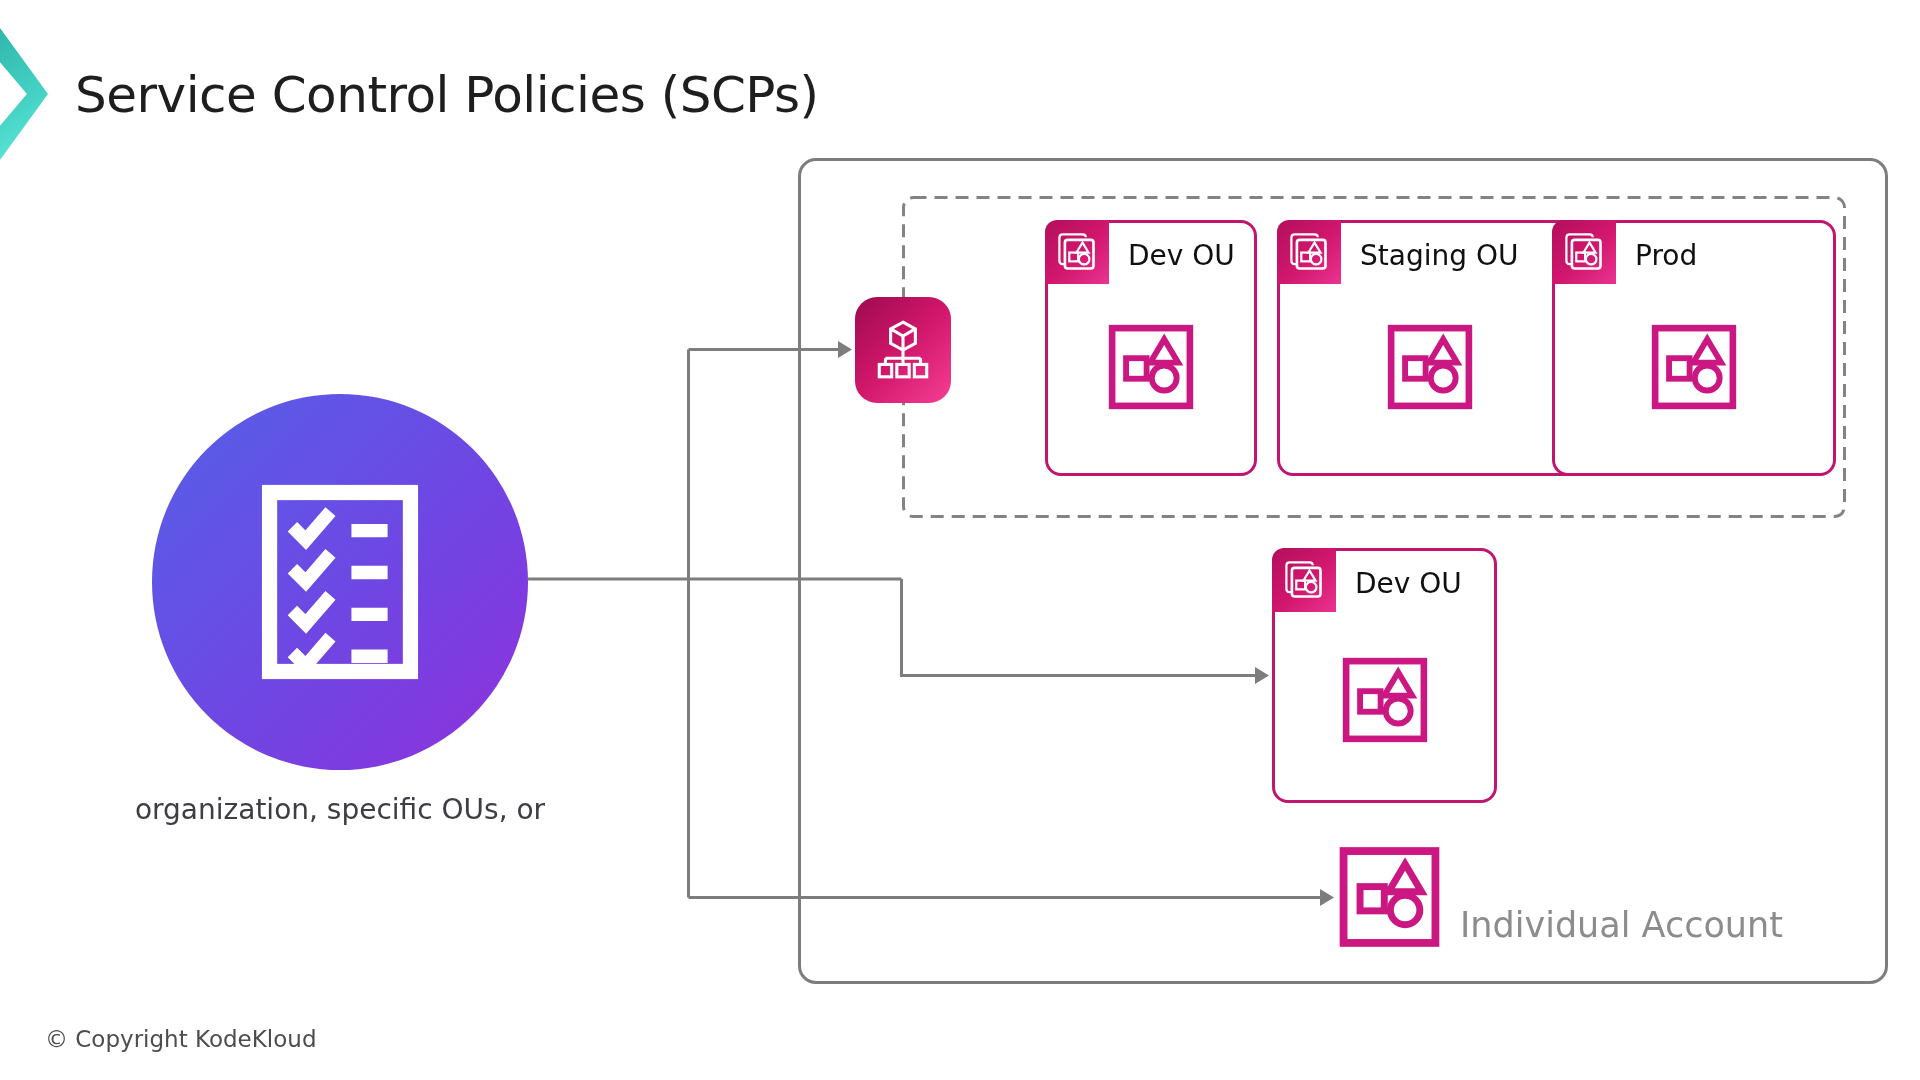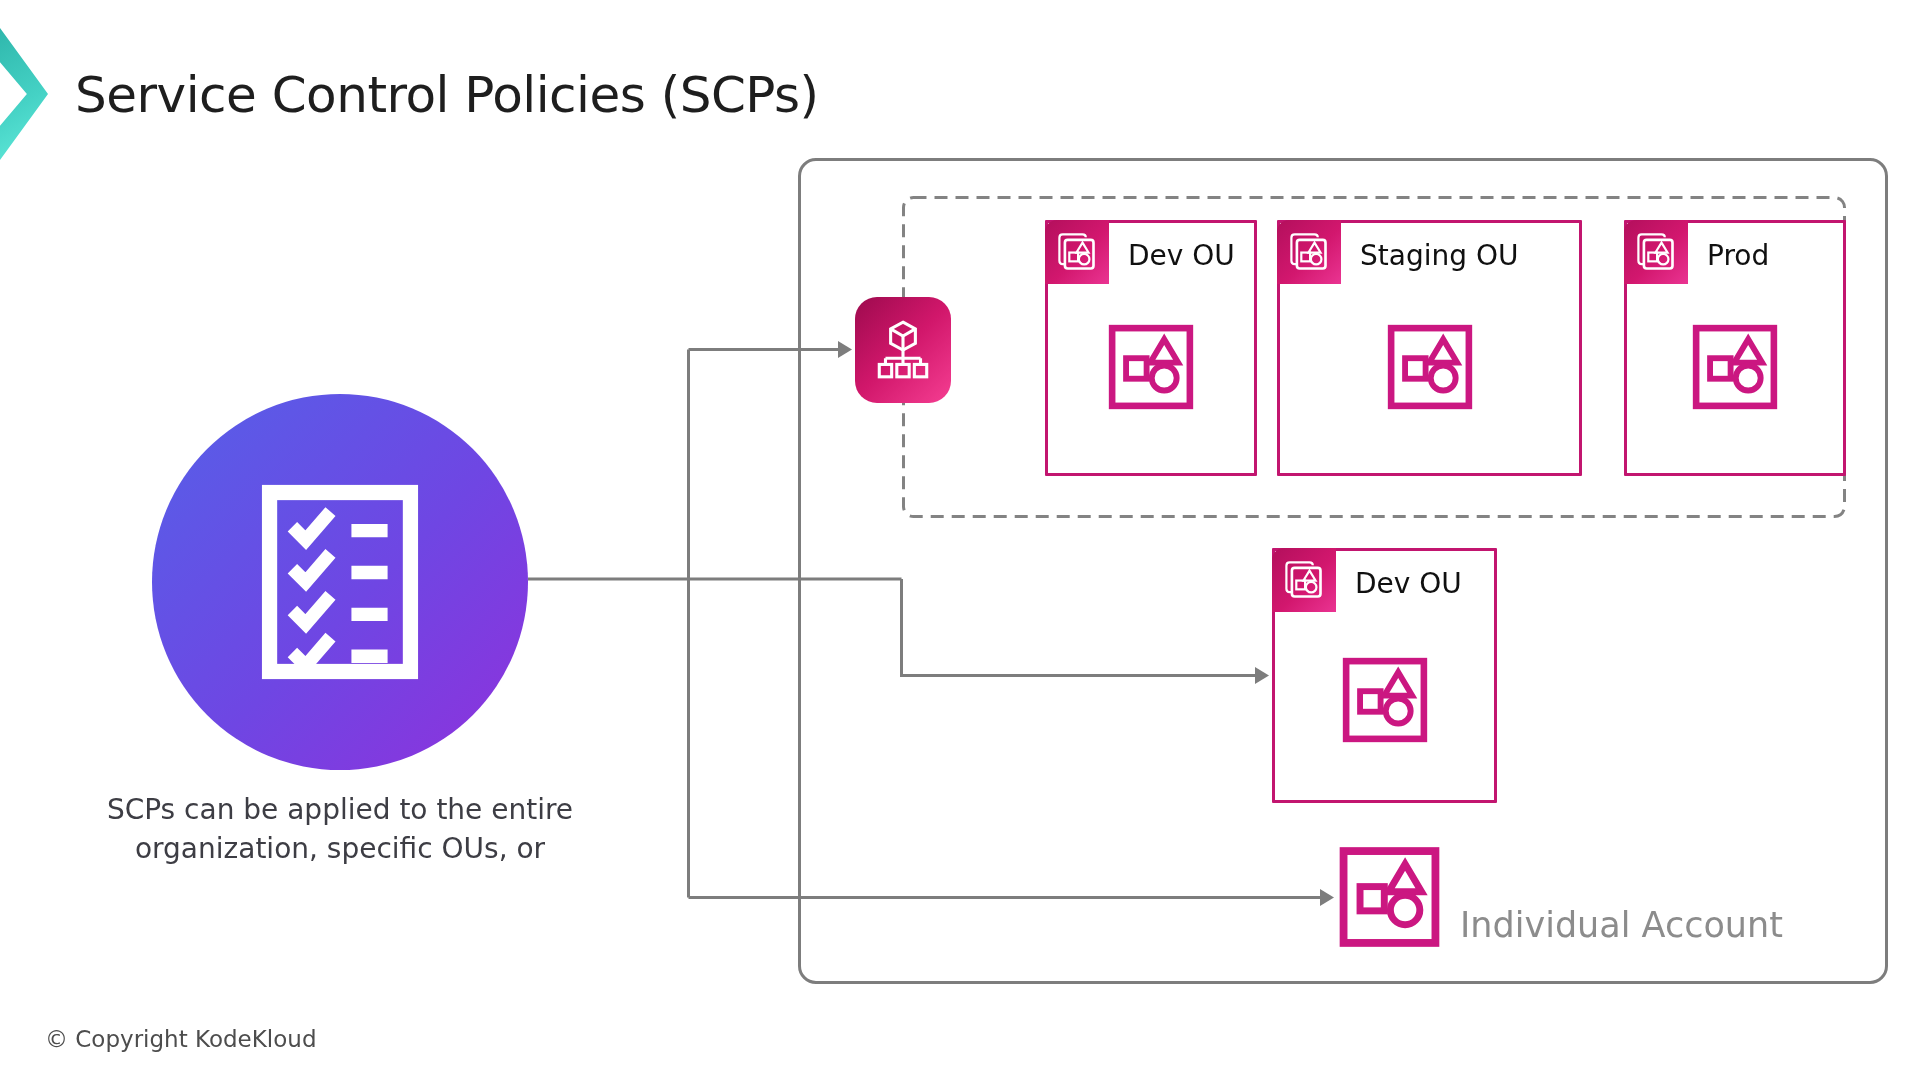--- a/index.html
+++ b/index.html
@@ -22,21 +22,21 @@
 
   
   .caption{left:80px;top:790px;width:520px;text-align:center;
     font-size:28px;line-height:39px;color:#3d3d44;}
 
   
   .container-box{left:798px;top:158px;width:1090px;height:826px;
     border:3px solid #7d7d7d;border-radius:18px;box-sizing:border-box;}
 
   
-  .ou-card{background:#fff;border:3px solid #c2156f;border-radius:1px;box-sizing:border-box;}
+  .ou-card{background:#fff;border:3px solid #c2156f;border-radius:16px;box-sizing:border-box;}
   .ou-badge{position:absolute;left:-3px;top:-3px;width:64px;height:64px;
     background:linear-gradient(135deg,#b30f5c 0%,#d2176e 55%,#ea3492 100%);
     border-radius:12px 0 0 0;display:flex;align-items:center;justify-content:center;}
   .ou-label{position:absolute;left:80px;top:16px;font-size:28px;color:#101010;white-space:nowrap;}
   .acct{position:absolute;left:50%;transform:translateX(-50%);}
 
   
   .org-icon{left:855px;top:297px;width:96px;height:106px;border-radius:22px;
     background:linear-gradient(135deg,#9e0a4e 0%,#d1176b 50%,#f53e92 100%);
     display:flex;align-items:center;justify-content:center;z-index:3;}
@@ -80,21 +80,20 @@
         <path d="M48 47 H67"></path>
       <path d="M17 67 l7 7 l13 -15"></path>
         <path d="M48 69 H67"></path>
       <path d="M17 89 l7 7 l13 -15"></path>
         <path d="M48 91 H67"></path>
     </g>
   </svg>
 </div>
 
 <div class="abs caption">
-  <div>SCPs can be applied to the entire</div>
   <div>organization, specific OUs, or</div>
 </div>
 
 <div class="abs org-icon">
   <svg width="66" height="70" viewBox="0 0 64 66">
     <g stroke="#ffffff" stroke-width="3" fill="none">
       <polygon points="32,6 44,12.5 44,26.5 32,33 20,26.5 20,12.5"></polygon>
       <polyline points="20,12.5 32,19.5 44,12.5"></polyline>
       <line x1="32" y1="19.5" x2="32" y2="33"></line>
       <line x1="32" y1="33" x2="32" y2="41"></line>
@@ -148,21 +147,21 @@
   <svg class="acct" style="top:100px;" width="88" height="88" viewBox="0 0 60 60">
     <g stroke="#cb1781" fill="none">
       <rect x="3.5" y="3.5" width="53" height="53" stroke-width="4.5"></rect>
       <rect x="13" y="24" width="14" height="14" stroke-width="4"></rect>
       <polygon points="39,11 48.5,27 29.5,27" stroke-width="4"></polygon>
       <circle cx="39" cy="37.5" r="8.5" stroke-width="4"></circle>
     </g>
   </svg>
 </div>
 
-<div class="abs ou-card" style="left:1624px;top:220px;width:222px;height:256px;z-index:2;">
+<div class="abs ou-card" style="left:1552px;top:220px;width:284px;height:256px;z-index:2;">
   <div class="ou-badge">
     <svg width="44" height="44" viewBox="0 0 40 40">
       <g stroke="#ffffff" fill="none">
         <path d="M9 31 L7 31 Q4 31 4 28 L4 7 Q4 4 7 4 L25 4 Q28 4 28 6.5" stroke-width="2"></path>
         <rect x="9" y="9" width="26" height="26" rx="2.5" stroke-width="2.4"></rect>
         <rect x="13" y="20.5" width="8" height="8" stroke-width="2"></rect>
         <polygon points="25,11.5 30.5,20.5 19.5,20.5" stroke-width="2"></polygon>
         <circle cx="26.5" cy="26.5" r="4.8" stroke-width="2"></circle>
       </g>
     </svg>

